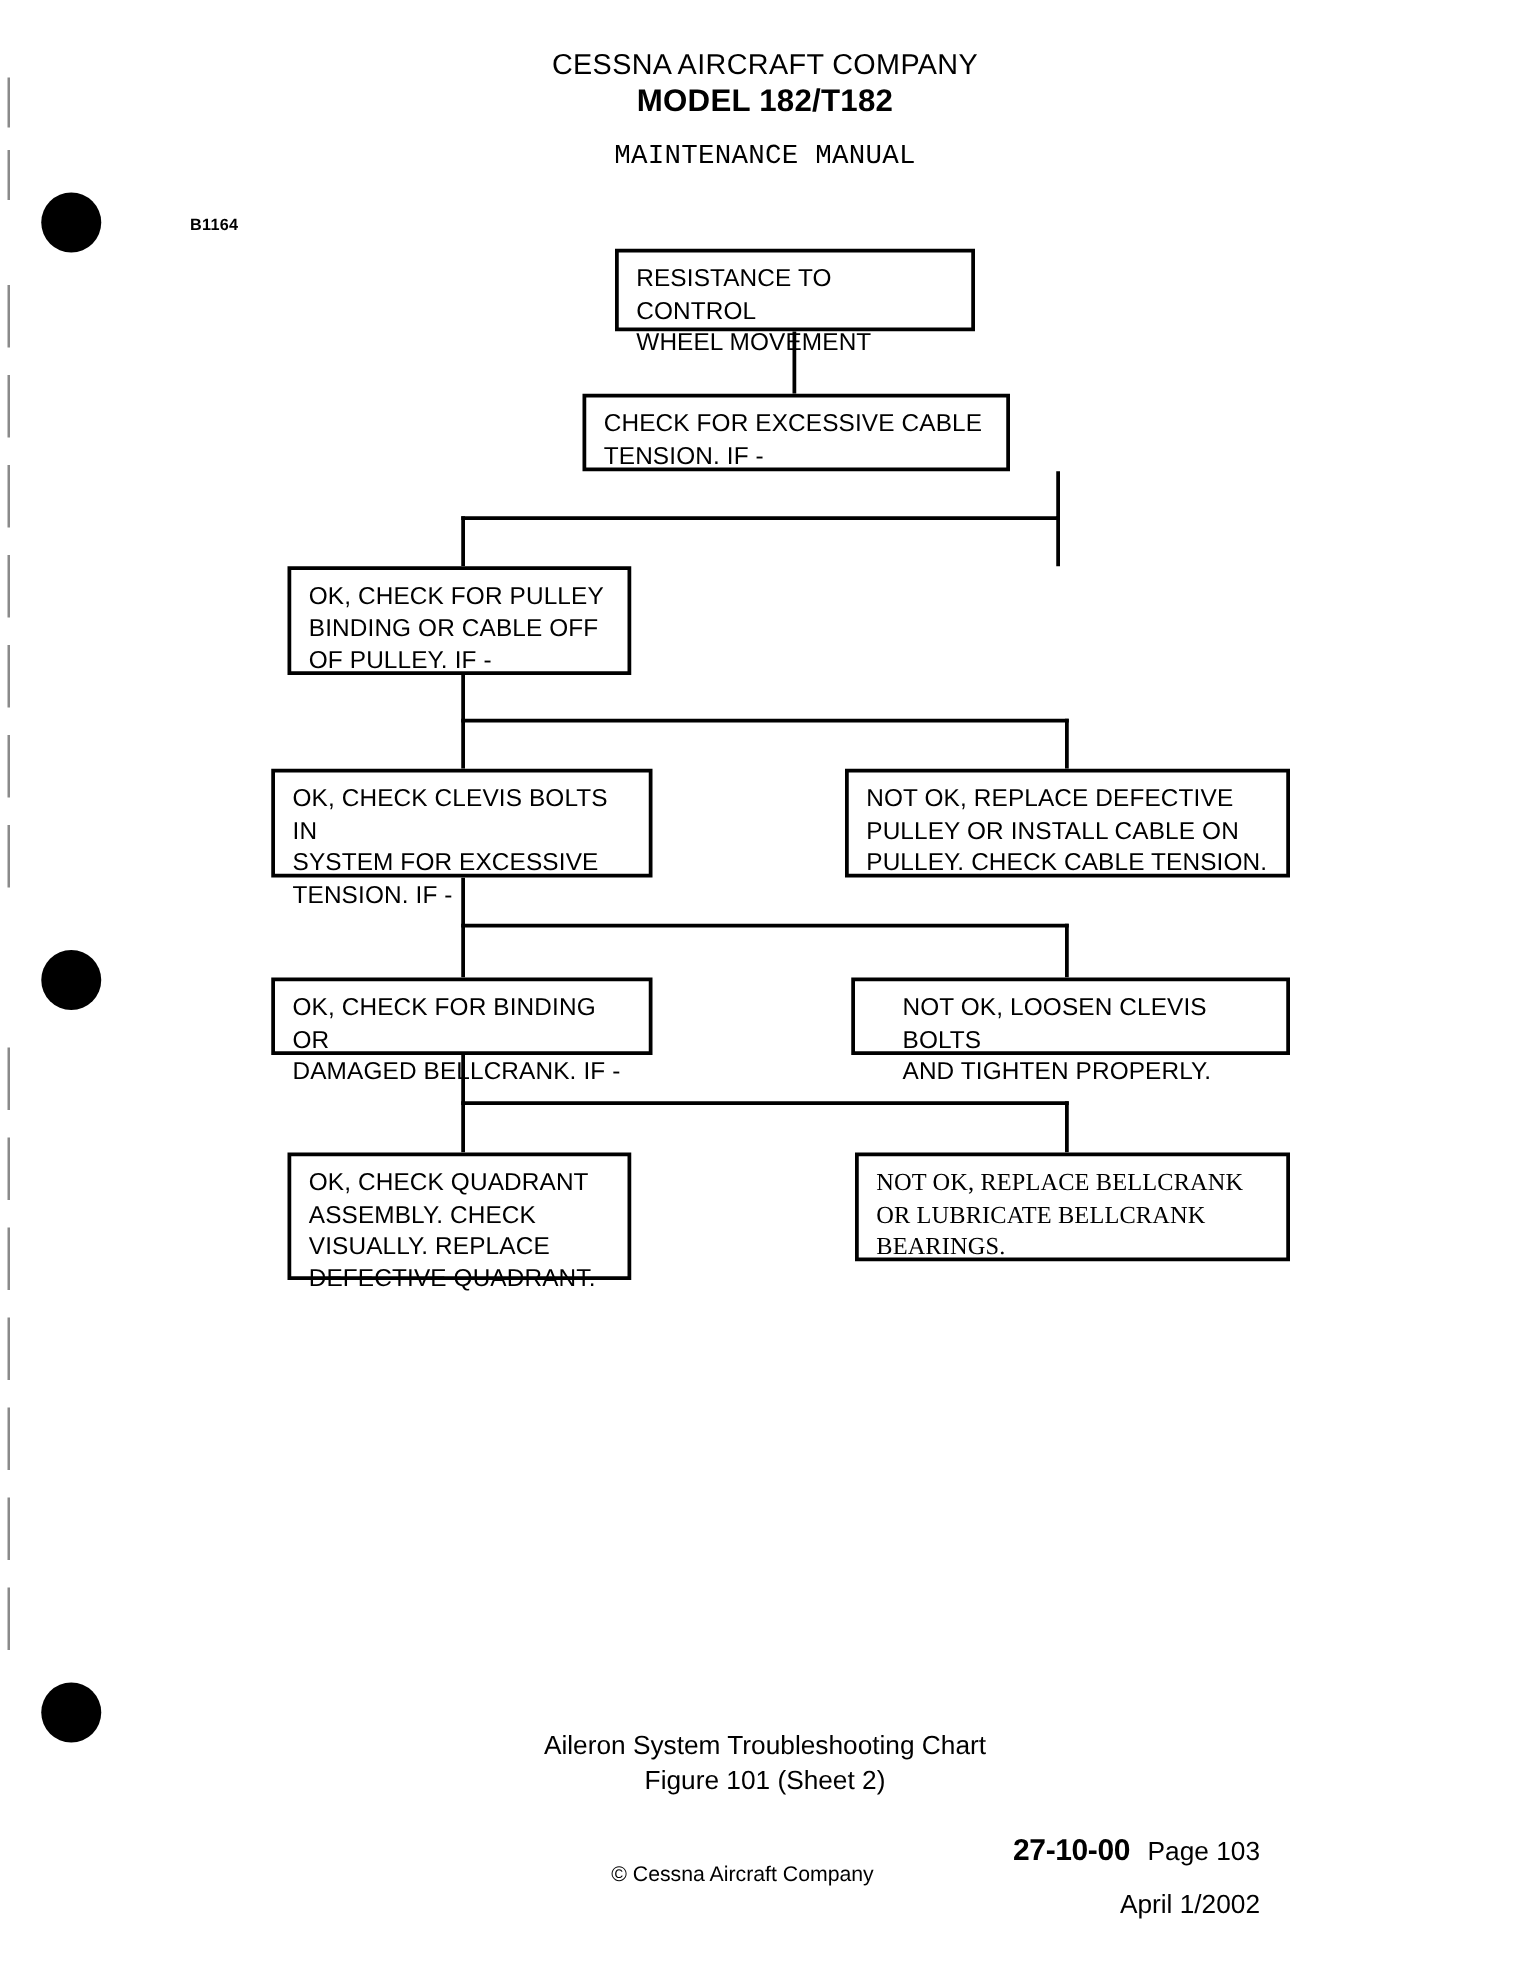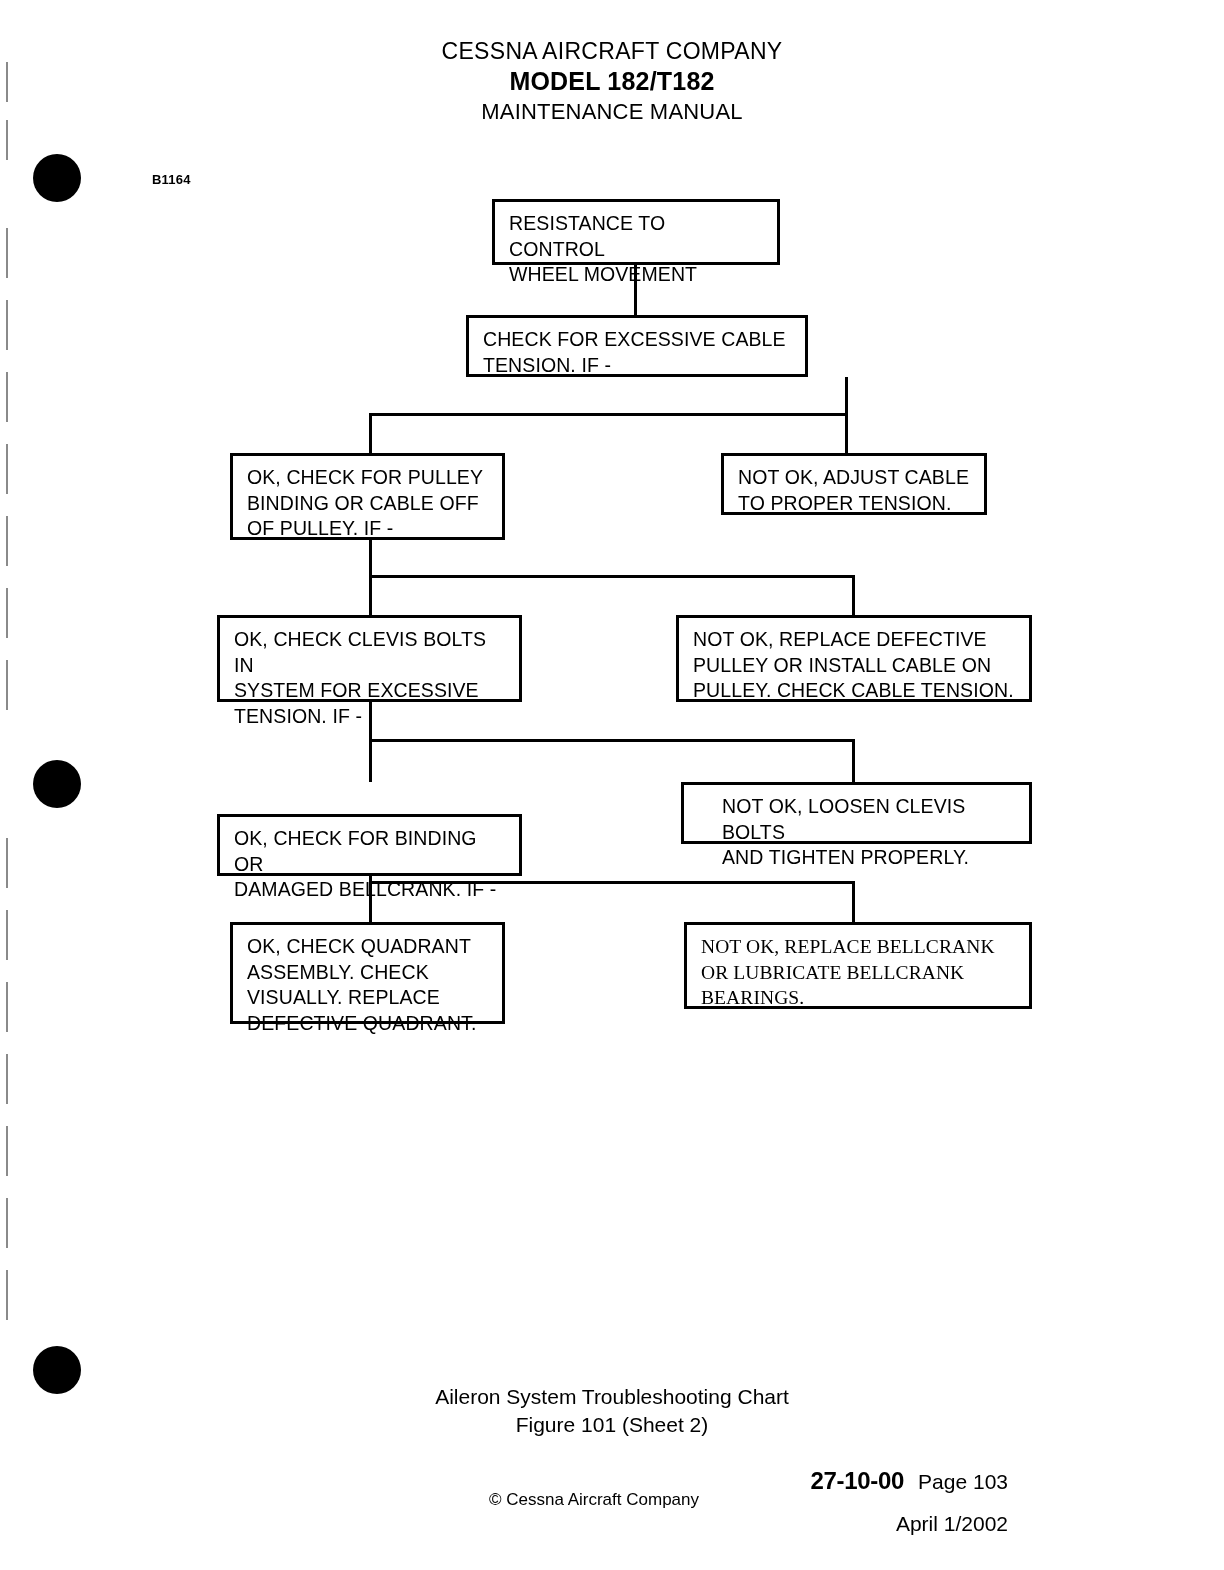--- a/index.html
+++ b/index.html
@@ -35,21 +35,22 @@
   }
   #header .h-model {
     font-size: 25px;
     font-weight: bold;
     letter-spacing: 0.2px;
     margin-top: 2px;
   }
   #header .h-manual {
     font-size: 22px;
     letter-spacing: 0.2px;
-    margin-top: 2px;
+    margin-top: 15px;
+    font-family: Liberation Mono, monospace;
   }
 
   
   .punch-hole {
     position: absolute;
     width: 48px;
     height: 48px;
     border-radius: 50%;
     background: #000000;
   }
@@ -193,40 +194,38 @@
 
     <div class="fc-line v" style="left:845px; top:377px; height:39px;"></div>
     <div class="fc-line h" style="left:369px; top:413px; width:479px;"></div>
     <div class="fc-line v" style="left:369px; top:413px; height:40px;"></div>
     <div class="fc-line v" style="left:845px; top:413px; height:40px;"></div>
 
     <div class="fc-box" style="left:230px; top:453px; width:275px; height:87px;">OK, CHECK FOR PULLEY
 BINDING OR CABLE OFF
 OF PULLEY.  IF -</div>
 
-    <div class="fc-box" style="left:721px; top:453px; width:266px; height:62px;">NOT OK, ADJUST CABLE
-TO PROPER TENSION.</div>
 
     <div class="fc-line v" style="left:369px; top:540px; height:75px;"></div>
     <div class="fc-line h" style="left:369px; top:575px; width:486px;"></div>
     <div class="fc-line v" style="left:852px; top:575px; height:40px;"></div>
 
     <div class="fc-box" style="left:217px; top:615px; width:305px; height:87px;">OK, CHECK CLEVIS BOLTS IN
 SYSTEM FOR EXCESSIVE
 TENSION.  IF -</div>
 
     <div class="fc-box" style="left:676px; top:615px; width:356px; height:87px;">NOT OK, REPLACE DEFECTIVE
 PULLEY OR INSTALL CABLE ON
 PULLEY.  CHECK CABLE TENSION.</div>
 
     <div class="fc-line v" style="left:369px; top:702px; height:80px;"></div>
     <div class="fc-line h" style="left:369px; top:739px; width:486px;"></div>
     <div class="fc-line v" style="left:852px; top:739px; height:43px;"></div>
 
-    <div class="fc-box" style="left:217px; top:782px; width:305px; height:62px;margin-top:32px;">OK, CHECK FOR BINDING OR
+    <div class="fc-box" style="left:217px; top:782px; width:305px; height:62px;">OK, CHECK FOR BINDING OR
 DAMAGED BELLCRANK.  IF -</div>
 
     <div class="fc-box" style="left:681px; top:782px; width:351px; height:62px;padding-left:38px;">NOT OK, LOOSEN CLEVIS BOLTS
 AND TIGHTEN PROPERLY.</div>
 
     <div class="fc-line v" style="left:369px; top:844px; height:78px;"></div>
     <div class="fc-line h" style="left:369px; top:881px; width:486px;"></div>
     <div class="fc-line v" style="left:852px; top:881px; height:41px;"></div>
 
     <div class="fc-box" style="left:230px; top:922px; width:275px; height:102px;">OK, CHECK QUADRANT

